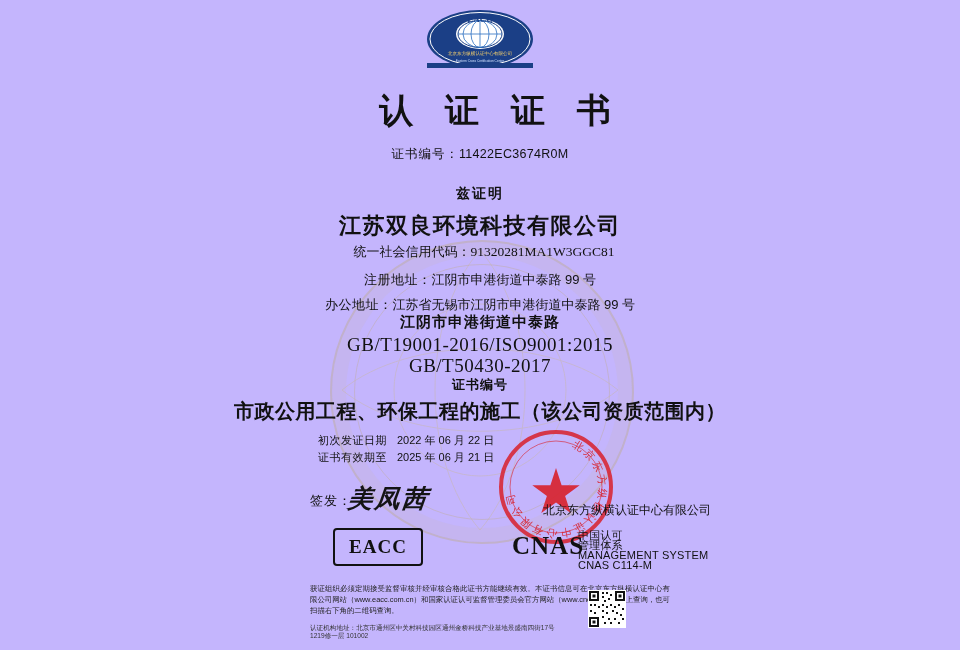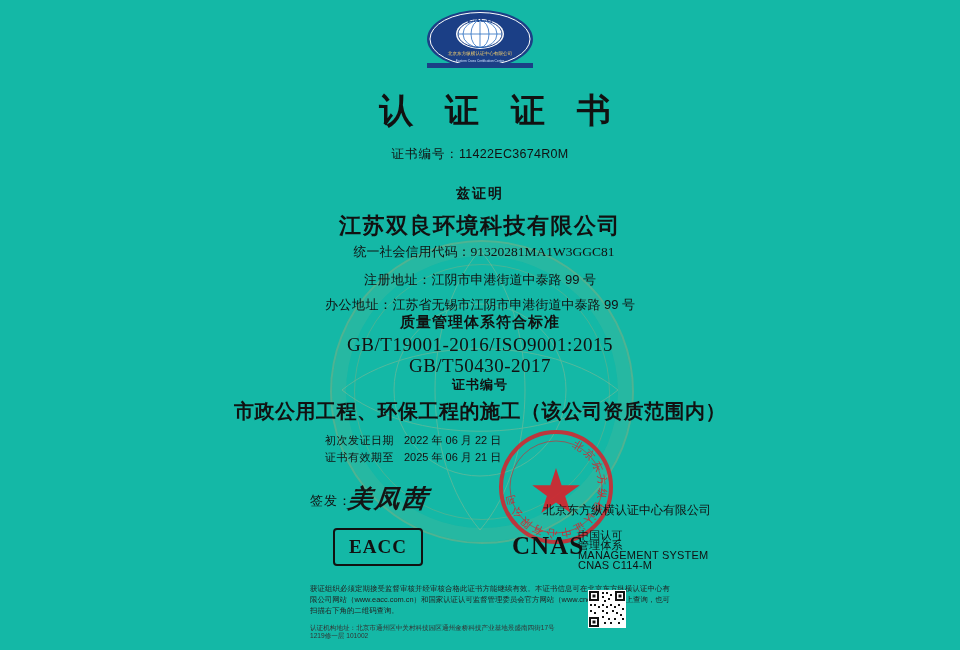--- a/index.html
+++ b/index.html
@@ -11,21 +11,21 @@
     width: 960px;
     height: 650px;
     overflow: hidden;
     font-family: "Liberation Sans", sans-serif;
     color: #1a1a1a;
   }
   .certificate {
     position: relative;
     width: 960px;
     height: 650px;
-    background: #14b8a6;
+    background: #c4b5fd;
     overflow: hidden;
   }
   
   .watermark {
     position: absolute;
     left: 330px;
     top: 240px;
     width: 300px;
     height: 300px;
     border-radius: 50%;
@@ -189,21 +189,21 @@
   
   .dates {
     position: absolute;
     left: 318px;
     top: 432px;
     font-size: 11px;
     color: #111;
     line-height: 17px;
   }
   .dates .row { white-space: nowrap; }
-  .dates .dlabel { letter-spacing: 0.5px; margin-left: 7px; }
+  .dates .dlabel { letter-spacing: 0.5px; }
   .dates .dval { margin-left: 10px; }
 
   
   .sign-label {
     position: absolute;
     left: 310px;
     top: 492px;
     font-size: 13px;
     color: #111;
     letter-spacing: 1px;
@@ -356,21 +356,21 @@
   </div>
 
   <div class="addr addr-1">
     <span class="lbl">注册地址：</span><span>江阴市申港街道中泰路 99 号</span>
   </div>
 
   <div class="addr addr-2">
     <span class="lbl">办公地址：</span><span>江苏省无锡市江阴市申港街道中泰路 99 号</span>
   </div>
 
-  <div class="standard-head">质量管理体系符合标准</div>
+  <div class="standard-head">江阴市申港街道中泰路</div>
   <div class="standard-line std-1">GB/T19001-2016/ISO9001:2015</div>
   <div class="standard-line std-2">GB/T50430-2017</div>
 
   <div class="scope-head">证书编号</div>
   <div class="scope-text">市政公用工程、环保工程的施工（该公司资质范围内）</div>
 
   <div class="dates">
     <div class="row">
       <span class="dlabel">初次发证日期</span><span class="dval">2022 年 06 月 22 日</span>
     </div>

